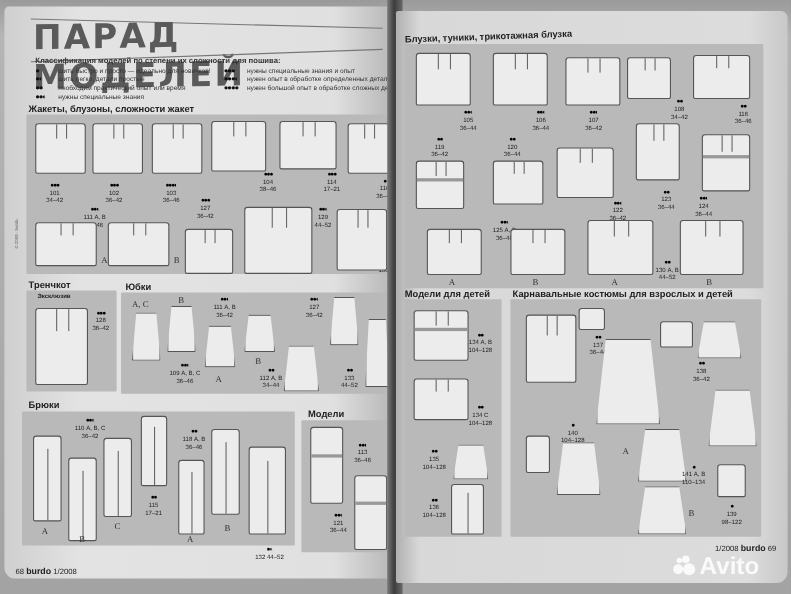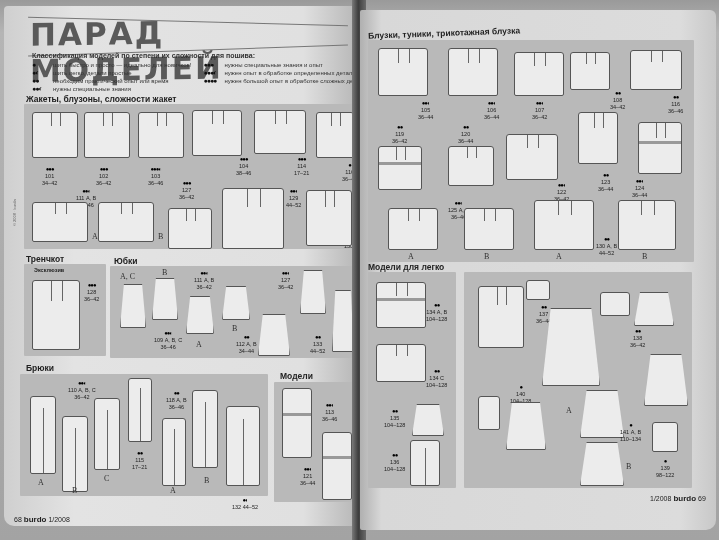--- a/index.html
+++ b/index.html
@@ -231,32 +231,33 @@
       <div class="garment top" style="left:20px;top:168px;width:50px;height:42px;"></div>
       <div class="garment top" style="left:96px;top:168px;width:50px;height:42px;"></div>
       <div class="garment top" style="left:166px;top:160px;width:60px;height:50px;"></div>
       <div class="garment top" style="left:250px;top:160px;width:58px;height:50px;"></div>
       <div class="var" style="left:40px;top:212px;">A</div>
       <div class="var" style="left:116px;top:212px;">B</div>
       <div class="var" style="left:188px;top:212px;">A</div>
       <div class="var" style="left:274px;top:212px;">B</div>
     </div>
 
-    <div class="sec-title" style="left:8px;top:252px;">Модели для легко</div>
+    <div class="sec-title" style="left:8px;top:252px;">Модели для детей</div>
     <div class="panel" style="left:8px;top:262px;width:88px;height:216px;">
       <div class="garment top dress" style="left:8px;top:10px;width:50px;height:46px;"></div>
       <div class="label" style="left:58px;top:30px;"><span class="d">●●</span><span>134 А, В</span><br><span>104–128</span></div>
       <div class="garment top" style="left:8px;top:72px;width:50px;height:38px;"></div>
       <div class="label" style="left:58px;top:96px;"><span class="d">●●</span><span>134 С</span><br><span>104–128</span></div>
       <div class="label" style="left:16px;top:136px;"><span class="d">●●</span><span>135</span><br><span>104–128</span></div>
       <div class="garment skirt" style="left:44px;top:132px;width:32px;height:32px;"></div>
       <div class="label" style="left:16px;top:180px;"><span class="d">●●</span><span>136</span><br><span>104–128</span></div>
       <div class="garment pants" style="left:42px;top:168px;width:30px;height:46px;"></div>
     </div>
 
+    <div class="sec-title" style="left:106px;top:252px;">Карнавальные костюмы для взрослых и детей</div>
     <div class="panel" style="left:104px;top:262px;width:228px;height:216px;">
       <div class="garment top" style="left:14px;top:14px;width:46px;height:62px;"></div>
       <div class="garment" style="left:62px;top:8px;width:24px;height:20px;"></div>
       <div class="label" style="left:72px;top:32px;"><span class="d">●●</span><span>137</span><br><span>36–44</span></div>
       <div class="garment skirt" style="left:78px;top:36px;width:58px;height:78px;"></div>
       <div class="garment" style="left:136px;top:20px;width:30px;height:24px;"></div>
       <div class="garment skirt" style="left:170px;top:20px;width:40px;height:34px;"></div>
       <div class="label" style="left:166px;top:56px;"><span class="d">●●</span><span>138</span><br><span>36–42</span></div>
       <div class="garment skirt" style="left:180px;top:82px;width:44px;height:52px;"></div>
       <div class="label" style="left:46px;top:112px;"><span class="d">●</span><span>140</span><br><span>104–128</span></div>
@@ -271,13 +272,22 @@
       <div class="label" style="left:192px;top:186px;"><span class="d">●</span><span>139</span><br><span>98–122</span></div>
     </div>
 
     <div class="folio" style="left:290px;top:484px;">
       <span>1/2008</span>
       <b>burdo</b>
       <span>69</span>
     </div>
   </div>
 
+  <div class="avito">
+    <div class="avito-logo">
+      <span style="left:0;top:8px;width:9px;height:9px;"></span>
+      <span style="left:8px;top:0;width:7px;height:7px;"></span>
+      <span style="left:9px;top:7px;width:11px;height:11px;"></span>
+      <span style="left:3px;top:2px;width:5px;height:5px;"></span>
+    </div>
+    <span>Avito</span>
+  </div>
 </div>
 
 </body></html>

